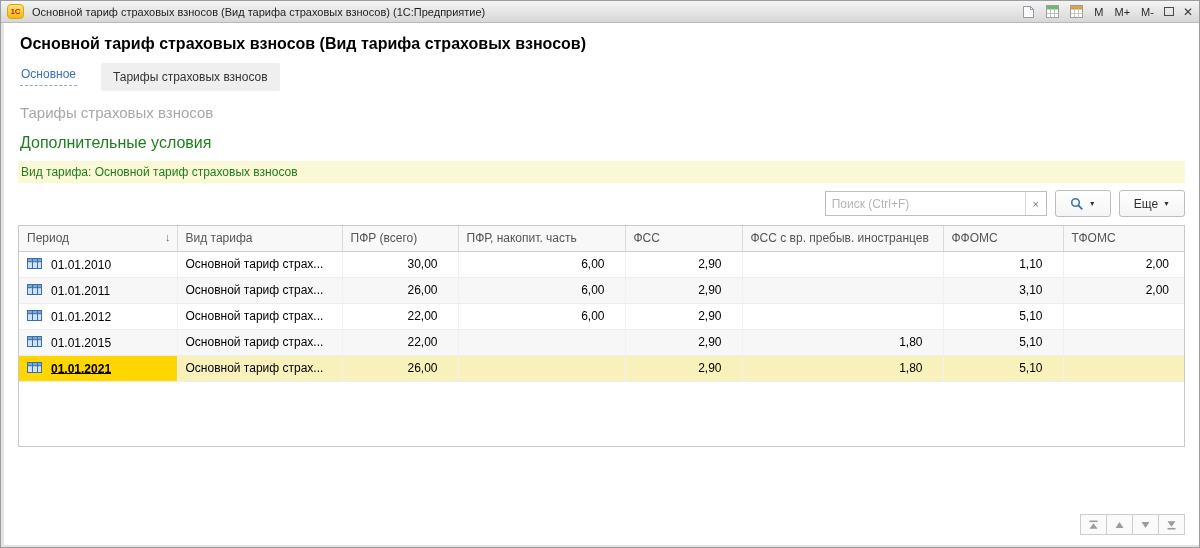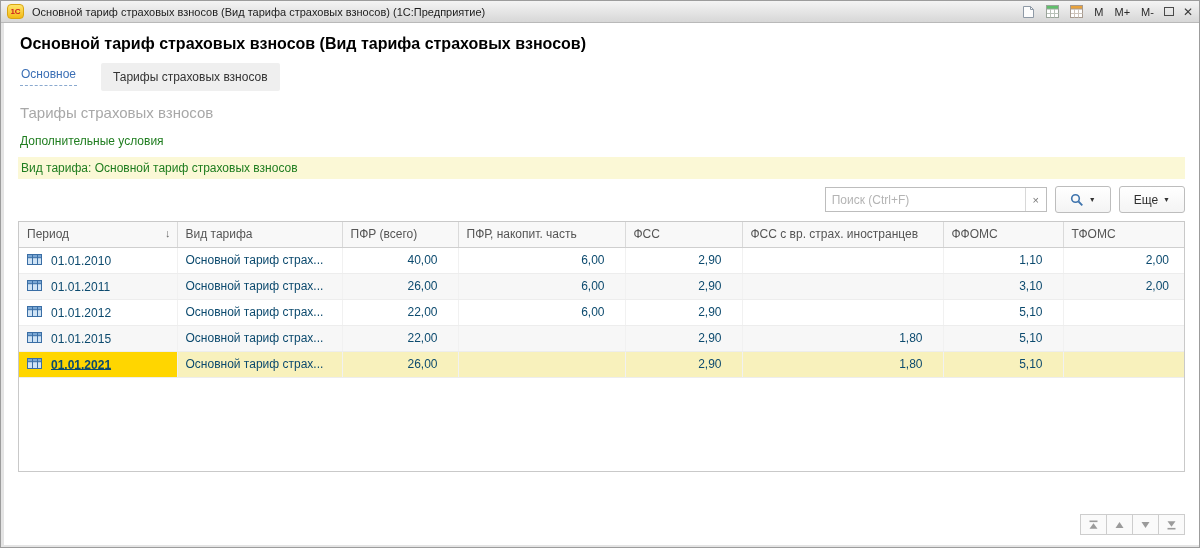--- a/index.html
+++ b/index.html
@@ -18,40 +18,40 @@
   .maxbox { width: 10px; height: 9px; border: 1px solid #4a4a4a; display: inline-block; }
   .closex { font-size: 12px; color: #3a3a3a; line-height: 1; }
 
   
   .content { flex: 1; background: #fff; border-left: 3px solid #e4e4e4; border-bottom: 2px solid #e4e4e4; position: relative; }
   .page-title { font-size: 16px; font-weight: bold; color: #000; margin: 12px 0 0 16px; }
   .tabs { display: flex; align-items: flex-start; margin: 10px 0 0 16px; font-size: 12px; gap: 8px; }
   .tab-link { color: #3b6fb5; border-bottom: 1px dashed #8aa9cf; padding: 4px 1px; margin-right: 16px; cursor: pointer; }
   .tab-active { background: #efefef; color: #333; padding: 7px 12px; border-radius: 2px; }
   .section-title { font-size: 15px; color: #a8a8a8; margin: 13px 0 0 16px; }
-  .cond-link { font-size: 12px; color: #1f7d1f; margin: 13px 0 0 16px; cursor: pointer; }
+  .cond-link { font-size: 16px; color: #1f7d1f; margin: 13px 0 0 16px; cursor: pointer; }
   .filter-bar { margin: 9px 14px 0 14px; background: #fbf8d6; color: #1f7d1f; font-size: 12px; padding: 4px 3px; }
 
   
   .search-row { display: flex; justify-content: flex-end; align-items: center; margin: 7px 14px 0 0; gap: 8px; }
   .search-box { display: flex; align-items: stretch; border: 1px solid #bdbdbd; height: 25px; width: 222px; background: #fff; }
   .search-input { border: 0; outline: none; flex: 1; padding: 0 6px; font-size: 12px; color: #8b5cf6; font-family: "Liberation Sans", sans-serif; }
   .search-input::placeholder { color: #b4b4b4; }
   .clear-btn { width: 21px; border: 0; border-left: 1px solid #d8d8d8; background: #fff; color: #777; font-size: 11px; cursor: pointer; }
   .tool-btn { height: 27px; border: 1px solid #bdbdbd; border-radius: 3px; background: linear-gradient(#ffffff,#f4f4f4); display: inline-flex; align-items: center; gap: 5px; padding: 0 14px; font-size: 12px; color: #2f2f2f; cursor: pointer; font-family: "Liberation Sans", sans-serif; }
   .caret { font-size: 7px; color: #333; }
 
   
-  .grid-wrap { margin: 8px 14px 0 14px; border: 1px solid #c9c9c9; height: 251px; overflow: hidden; background: #fff; }
+  .grid-wrap { margin: 8px 14px 0 14px; border: 1px solid #c9c9c9; height: 222px; overflow: hidden; background: #fff; }
   table.grid { border-collapse: collapse; table-layout: fixed; width: 1170px; font-size: 12px; }
   .c0{width:158px}.c1{width:165px}.c2{width:116px}.c3{width:167px}.c4{width:117px}.c5{width:201px}.c6{width:120px}.c7{width:126px}
   .grid thead th { height: 25px; background: #f8f8f8; border-right: 1px solid #dadada; border-bottom: 1px solid #cfcfcf; font-weight: normal; color: #555; text-align: left; padding: 0 6px 0 8px; white-space: nowrap; overflow: hidden; }
   .grid thead th:last-child { border-right: 0; margin-top: 40px; }
   .sort { float: right; color: #666; font-size: 11px; }
-  .grid td { height: 26px; border-right: 1px solid #f1f1f1; border-bottom: 1px solid #ededed; color: #0c4a6e; padding: 0 6px 0 8px; white-space: nowrap; overflow: hidden; }
+  .grid td { height: 26px; border-right: 1px solid #f1f1f1; border-bottom: 1px solid #ededed; color: #000000; padding: 0 6px 0 8px; white-space: nowrap; overflow: hidden; }
   .grid td:last-child { border-right: 0; }
   .grid td.num { text-align: right; padding-right: 20px; }
   .grid tbody tr:nth-child(even) { background: #f7f7f7; }
   .grid tbody tr.selected td { background: #f8f1bc; }
   .grid tbody tr.selected td.period-cell { background: #ffd600; font-weight: bold; text-decoration: underline; }
   .period-cell { display: flex is not valid on td; }
   .ricon { display: inline-block; vertical-align: -1px; margin-right: 9px; }
   .pdate { vertical-align: middle; }
 
   
@@ -133,35 +133,35 @@
 
     <div class="grid-wrap">
       <table class="grid">
         <thead>
           <tr>
               <th class="c0">Период<span class="sort">↓</span></th>
               <th class="c1">Вид тарифа</th>
               <th class="c2">ПФР (всего)</th>
               <th class="c3">ПФР, накопит. часть</th>
               <th class="c4">ФСС</th>
-              <th class="c5">ФСС с вр. страх. иностранцев</th>
+              <th class="c5">ФСС с вр. пребыв. иностранцев</th>
               <th class="c6">ФФОМС</th>
               <th class="c7">ТФОМС</th>
             </tr>
         </thead>
         <tbody>
             <tr>
               <td class="c0 period-cell"><span class="ricon"><svg width="15" height="11" viewBox="0 0 15 11">
                     <rect x="0.5" y="0.5" width="14" height="10" fill="#cfe3f5" stroke="#3a6ea5"></rect>
                     <rect x="0.5" y="0.5" width="14" height="3.2" fill="#7aa7d4" stroke="#3a6ea5"></rect>
                     <line x1="5.5" y1="1" x2="5.5" y2="10" stroke="#3a6ea5"></line>
                     <line x1="10.5" y1="1" x2="10.5" y2="10" stroke="#3a6ea5"></line>
                   </svg></span><span class="pdate">01.01.2010</span></td>
               <td class="c1">Основной тариф страх...</td>
-              <td class="c2 num">40,00</td>
+              <td class="c2 num">30,00</td>
               <td class="c3 num">6,00</td>
               <td class="c4 num">2,90</td>
               <td class="c5 num"></td>
               <td class="c6 num">1,10</td>
               <td class="c7 num">2,00</td>
             </tr>
             <tr>
               <td class="c0 period-cell"><span class="ricon"><svg width="15" height="11" viewBox="0 0 15 11">
                     <rect x="0.5" y="0.5" width="14" height="10" fill="#cfe3f5" stroke="#3a6ea5"></rect>
                     <rect x="0.5" y="0.5" width="14" height="3.2" fill="#7aa7d4" stroke="#3a6ea5"></rect>

